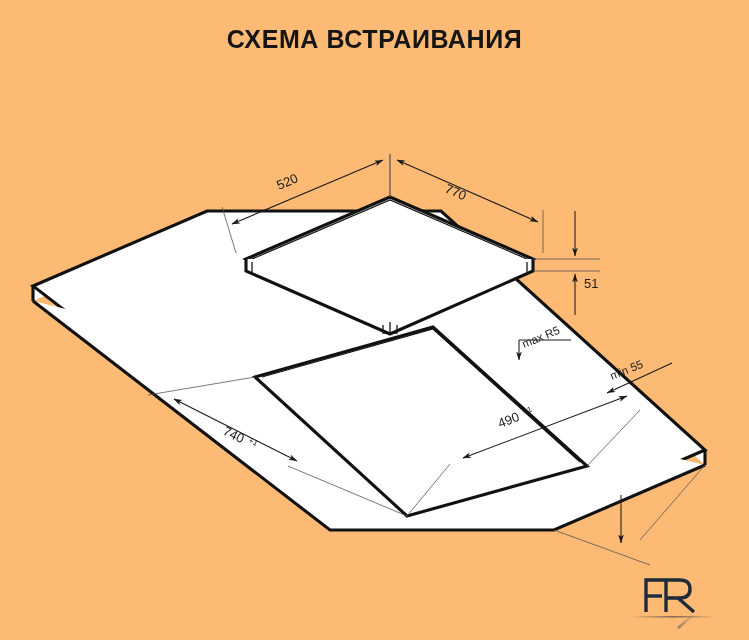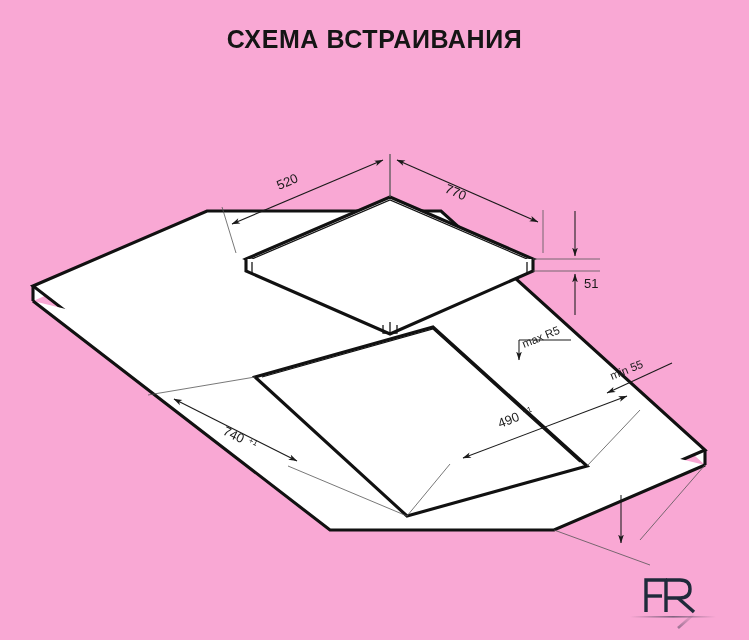--- a/index.html
+++ b/index.html
@@ -11,21 +11,21 @@
     width: 749px;
     height: 640px;
     font-family: "Liberation Sans", sans-serif;
     position: relative;
     overflow: hidden;
   }
   #page {
     position: relative;
     width: 749px;
     height: 640px;
-    background: #f9a8d4;
+    background: #fdba74;
   }
   #title {
     position: absolute;
     top: 25px;
     left: 0;
     width: 749px;
     text-align: center;
     font-family: "Liberation Sans", sans-serif;
     font-weight: bold;
     font-size: 25px;

